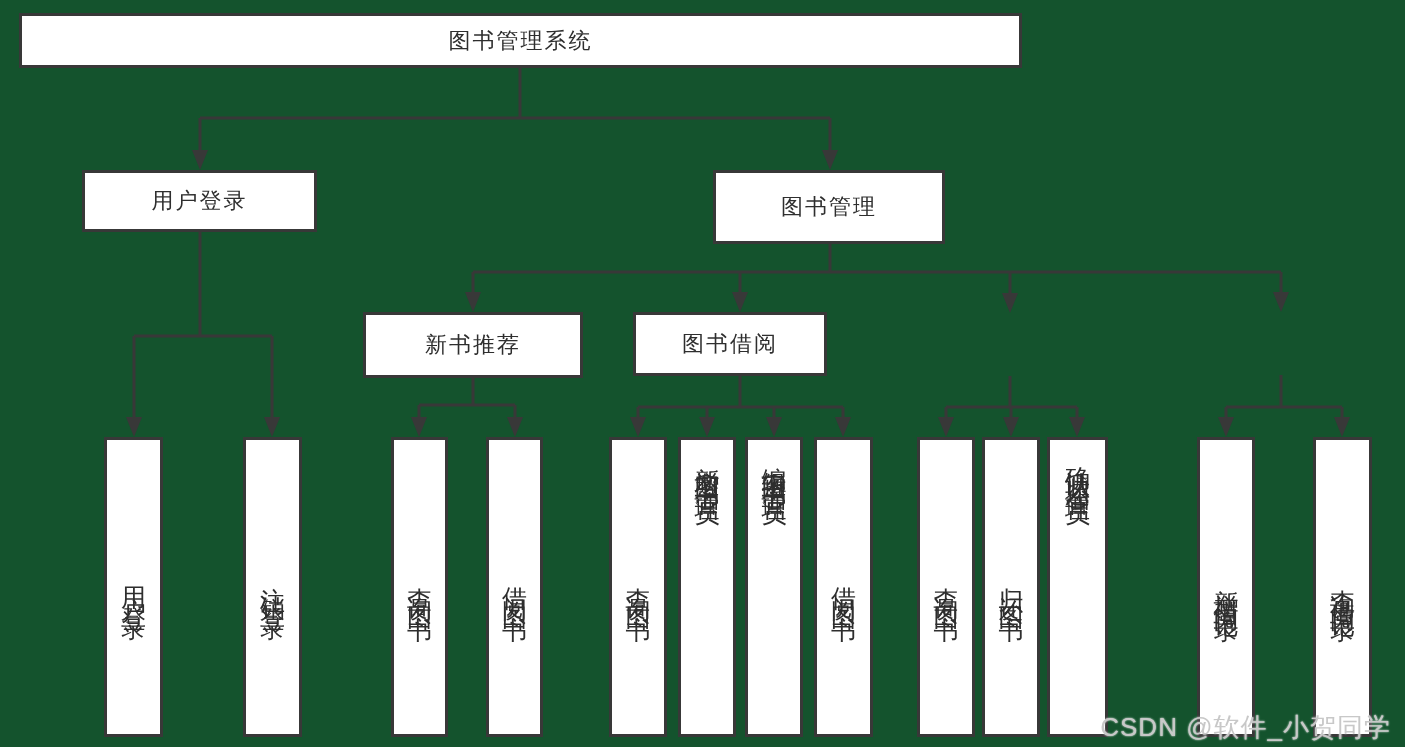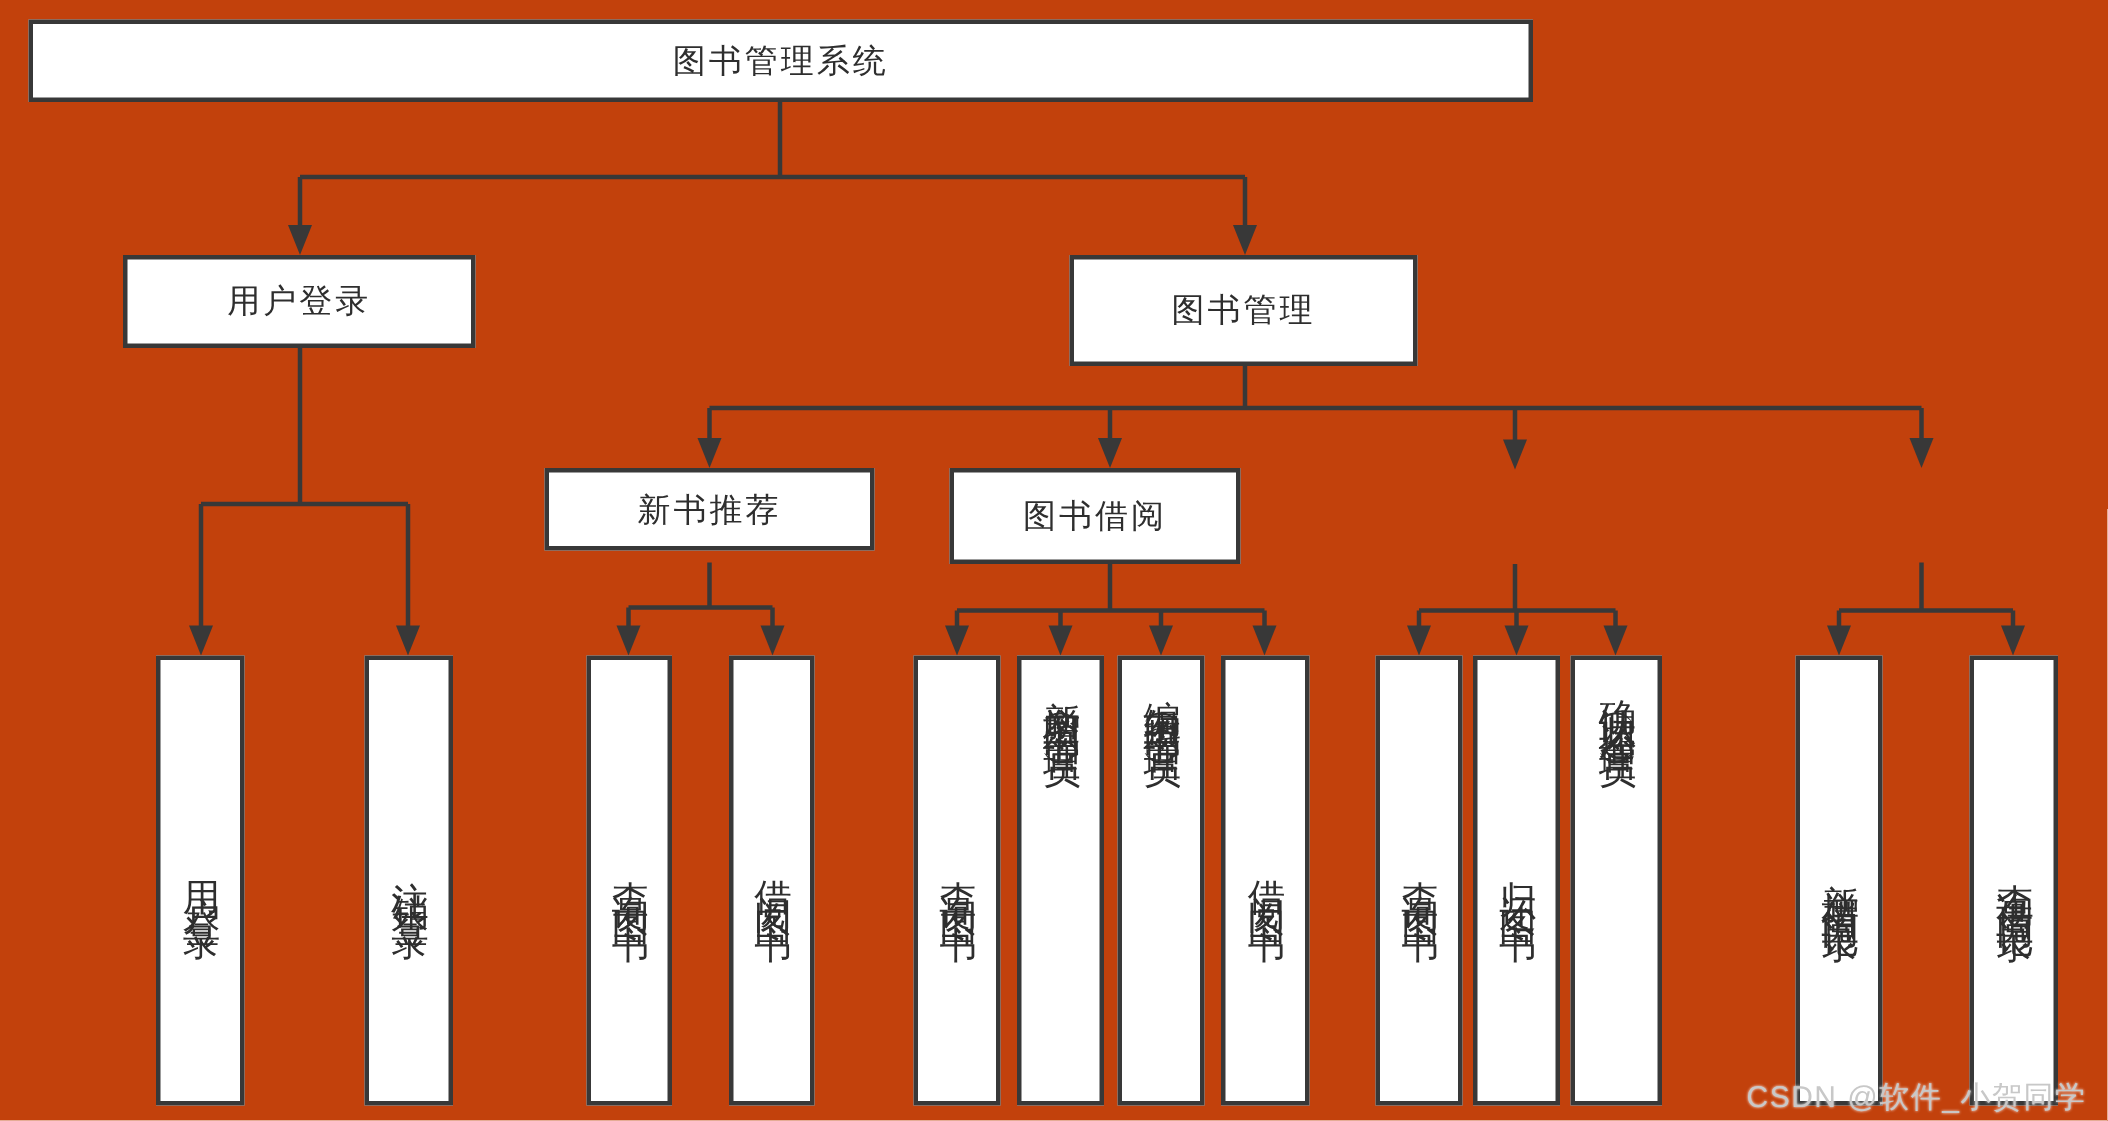--- a/index.html
+++ b/index.html
@@ -1,34 +1,34 @@
 <!DOCTYPE html>
 <html><head>
 <meta charset="utf-8">
 <title>图书管理系统</title>
 <style>
   html,body{margin:0;padding:0;background:#ffffff;}
   #canvas{
-    position:relative;width:1405px;height:747px;background:#c2410c;
+    position:relative;width:1405px;height:747px;background:#14532d;
     font-family:"Liberation Sans","DejaVu Sans",sans-serif;color:#2e2e2e;overflow:hidden;
   }
   #wires{position:absolute;left:0;top:0;width:1405px;height:747px;z-index:0;}
   .box{
     position:absolute;box-sizing:border-box;background:#ffffff;
     border:3px solid #383838;display:flex;align-items:center;justify-content:center;
     z-index:1;
   }
   .hlabel{font-size:22px;letter-spacing:2px;white-space:nowrap;color:#2e2e2e;}
   
   .root{left:19px;top:13px;width:1003px;height:55px;}
   
   .l2a{left:82px;top:170px;width:235px;height:62px;}
   .l2b{left:713px;top:170px;width:232px;height:74px;font-family:Liberation Mono, monospace;}
   
-  .l3a{left:363px;top:312px;width:220px;height:55px;}
+  .l3a{left:363px;top:312px;width:220px;height:66px;}
   .l3b{left:633px;top:312px;width:194px;height:64px;}
   .l3c{left:902px;top:313px;width:216px;height:63px;}
   .l3d{left:1172px;top:312px;width:218px;height:63px;}
   
   .leaf{top:437px;height:300px;flex-direction:column;}
   .leaf .vtext{
     writing-mode:vertical-rl;text-orientation:mixed;
     font-size:25px;line-height:1.15;white-space:nowrap;color:#2e2e2e;
   }
   .v4 .vtext{letter-spacing:10px;}
@@ -43,21 +43,21 @@
   .c2{left:678px;width:58px;}
   .c3{left:745px;width:58px;}
   .c4{left:814px;width:59px;}
   .d1{left:917px;width:58px;}
   .d2{left:982px;width:58px;}
   .d3{left:1047px;width:61px;}
   .e1{left:1197px;width:58px;}
   .e2{left:1313px;width:59px;}
   #watermark{
     position:absolute;right:14px;bottom:2px;z-index:2;
-    font-size:20px;letter-spacing:1px;color:#c8c8c8;
+    font-size:26px;letter-spacing:1px;color:#c8c8c8;
     text-shadow:0 0 2px #ffffff;white-space:nowrap;
   }
 </style>
 </head>
 <body>
 
 <div id="canvas">
 
   <svg id="wires" viewBox="0 0 1405 747" xmlns="http://www.w3.org/2000/svg">
     <g stroke="#383838" stroke-width="3" fill="none">

